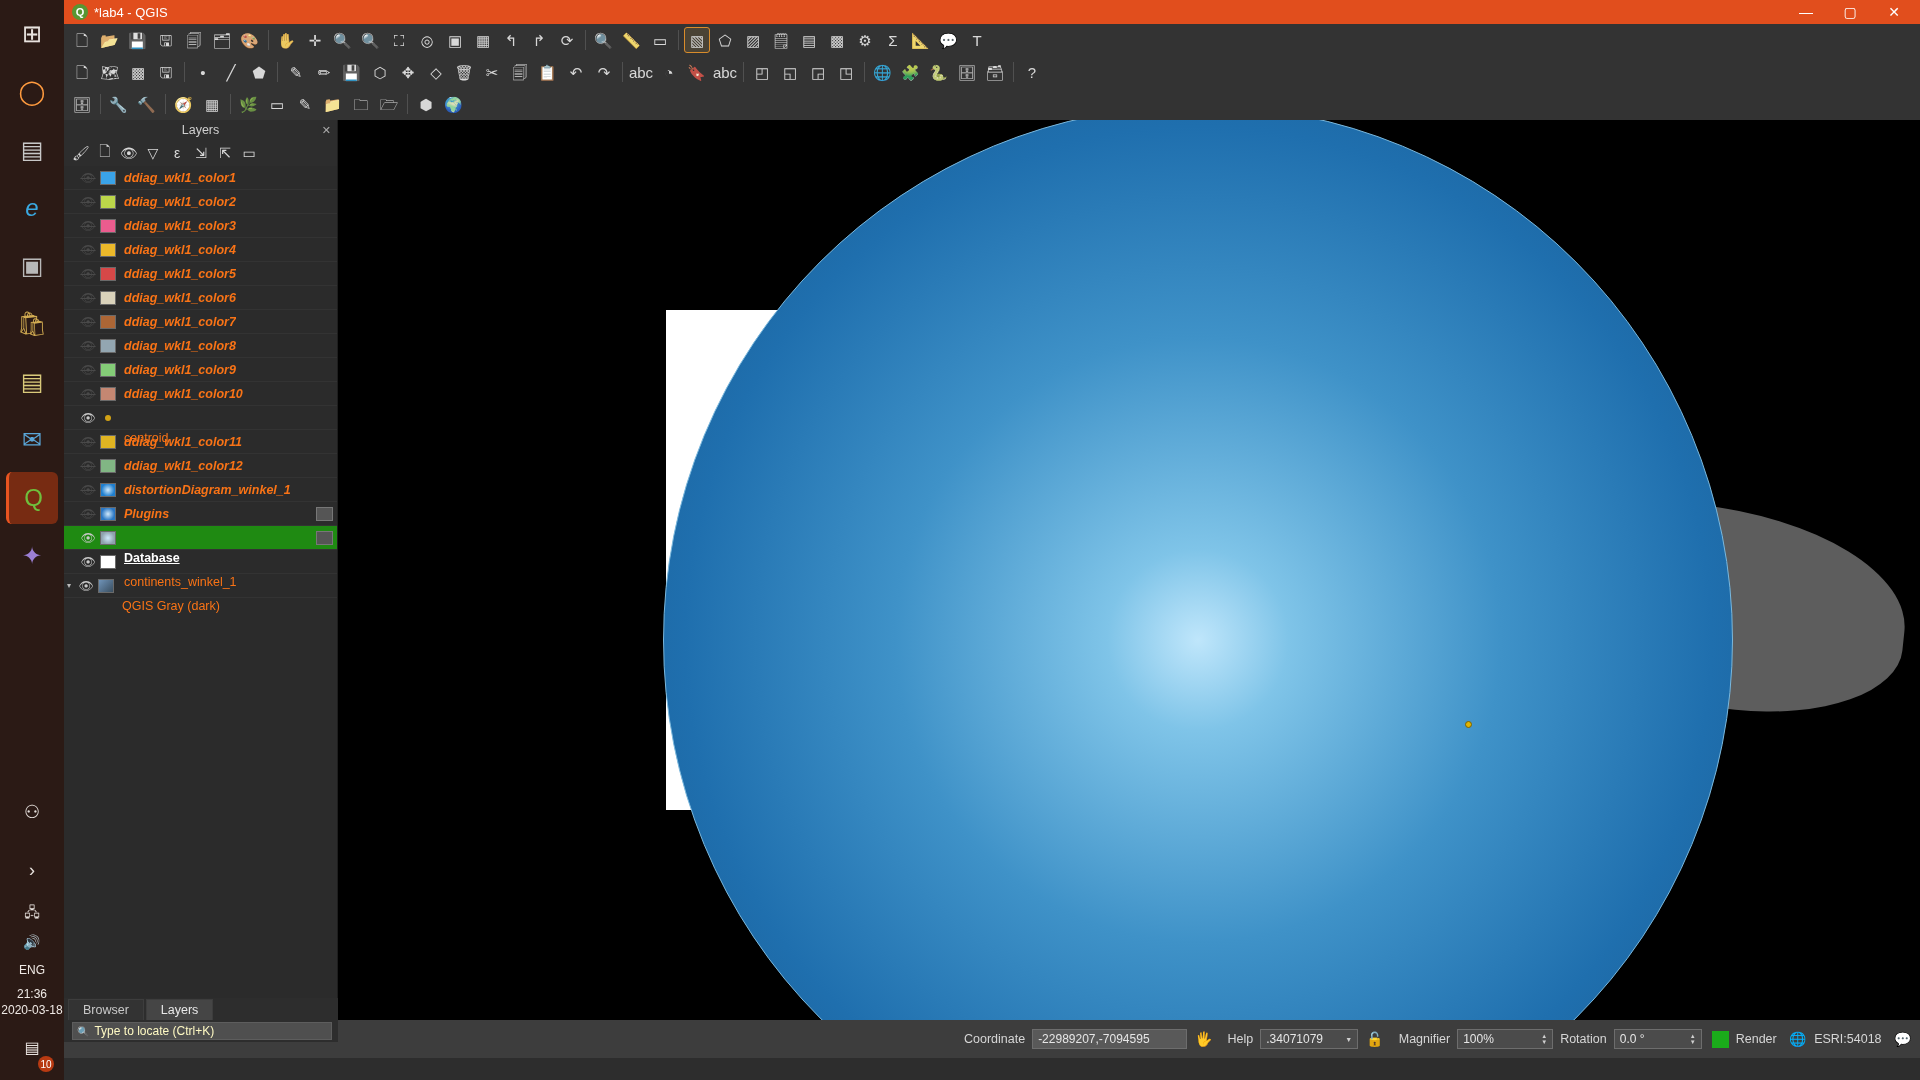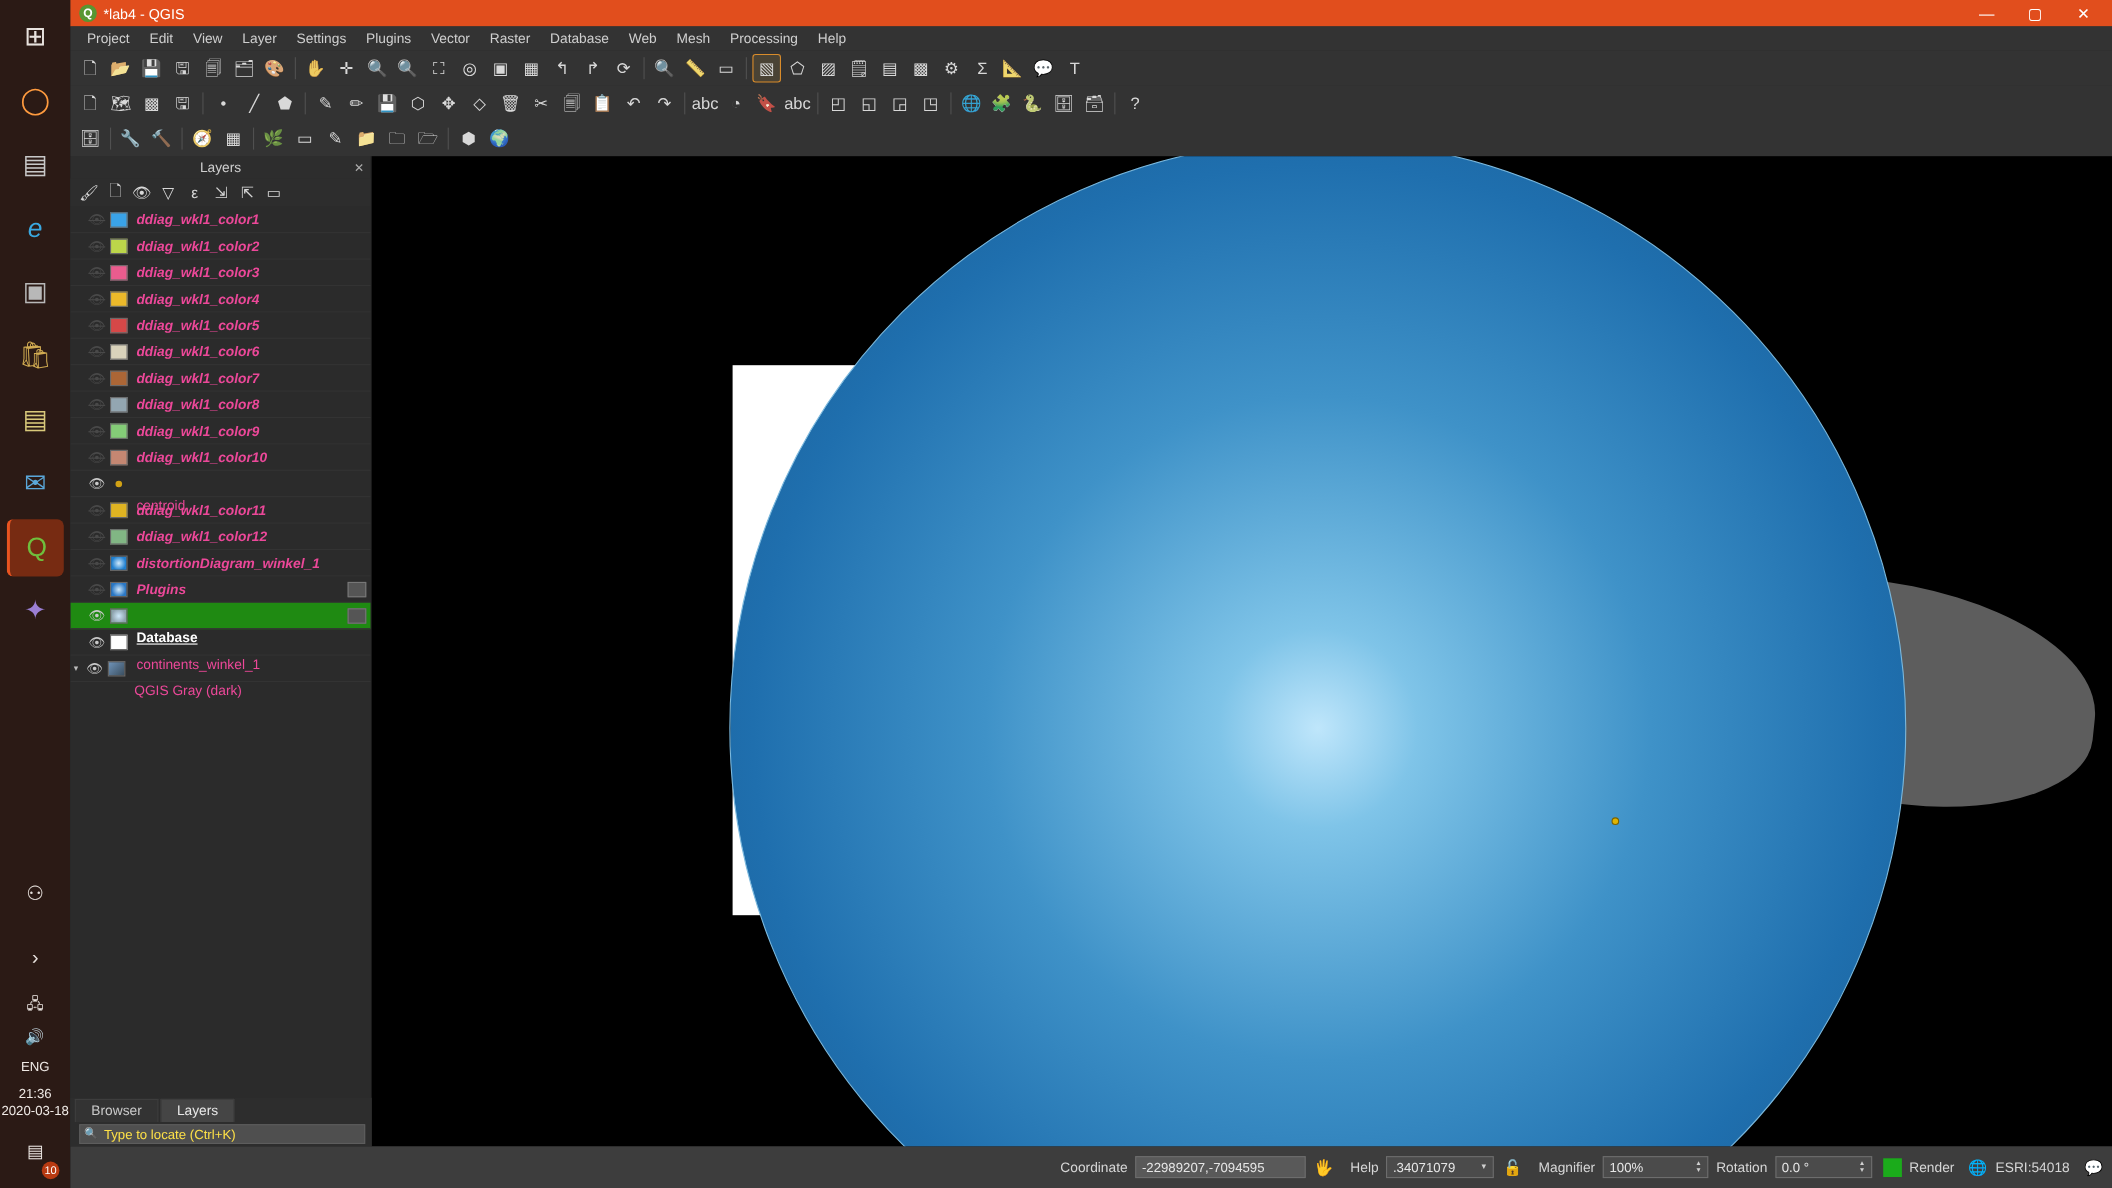--- a/index.html
+++ b/index.html
@@ -57,40 +57,40 @@
   #layerlist { flex:1; background:#2b2b2b; overflow:hidden; }
   .layer { height:24px; display:flex; align-items:center; padding-left:14px;
            border-bottom:1px solid #333; position:relative; }
   .layer.selected { background:#1f8a12; }
   .layer .eye { width:20px; text-align:center; font-size:12px; color:#c9c9c9; }
   .layer .eye.off { color:#6e6e6e; }
   .layer .sw { width:16px; height:14px; border:1px solid #6a6a6a; margin:0 8px 0 2px; flex:none; }
   .layer .sw.dot { border:none; background:transparent; display:flex; align-items:center;
                    justify-content:center; }
   .layer .sw.dot i { width:6px; height:6px; background:#d2a215; border-radius:50%; display:block; }
-  .layer .nm { font-size:12.5px; font-style:italic; font-weight:bold; color:#ec4899;
+  .layer .nm { font-size:12.5px; font-style:italic; font-weight:bold; color:#f97316;
                white-space:nowrap; overflow:hidden; }
   .layer .nm.plain { font-style:normal; font-weight:normal;margin-top:40px; }
   .layer.selected .nm { font-style:normal; font-weight:bold; text-decoration:underline; color:#fff; }
   .layer .tag { position:absolute; right:4px; width:17px; height:14px; background:#555;
                 border:1px solid #777; }
   .layer .expander { position:absolute; left:3px; font-size:8px; color:#bbb; }
 
   
   #paneltabs { height:22px; background:#2d2d2d; display:flex; align-items:flex-end; padding-left:4px; }
   #paneltabs .tab { padding:3px 14px; font-size:12.5px; color:#c9c9c9; background:#333;
                     border:1px solid #3d3d3d; border-bottom:none; margin-right:2px; }
   #paneltabs .tab.active { background:#454545; color:#e8e8e8; }
 
   
   #locatewrap { height:22px; background:#2d2d2d; padding:2px 6px 0 8px; }
   #locate { height:18px; background:#4f4f4f; border:1px solid #5d5d5d; display:flex;
             align-items:center; padding-left:4px; }
   #locate .si { font-size:10px; color:#8b8b8b; margin-right:5px; }
-  #locate .ph { font-size:12px; color:#fde047; }
+  #locate .ph { font-size:12px; color:#fef9c3; }
 
   
   #canvas { flex:1; background:#000; position:relative; overflow:hidden; }
   #landmass { position:absolute; left:328px; top:190px; width:920px; height:500px;
               background:#ffffff; }
   #landshape1 { position:absolute; left:330px; top:192px; width:400px; height:240px;
                 background:#5d5d5d; border-radius:60% 40% 50% 45%; transform:rotate(-8deg); }
   #landshape2 { position:absolute; left:820px; top:195px; width:420px; height:200px;
                 background:#5d5d5d; border-radius:45% 55% 40% 60%; transform:rotate(6deg); }
   #landshape3 { position:absolute; left:630px; top:560px; width:260px; height:130px;
@@ -178,35 +178,20 @@
   <div id="titlebar">
     <div class="qico">Q</div>
     <div class="ttl">*lab4 - QGIS</div>
     <div class="wbtns">
       <div class="wbtn">—</div>
       <div class="wbtn">▢</div>
       <div class="wbtn close">✕</div>
     </div>
   </div>
 
-  <div id="menubar">
-      <div class="mi">Project</div>
-      <div class="mi">Edit</div>
-      <div class="mi">View</div>
-      <div class="mi">Layer</div>
-      <div class="mi">Settings</div>
-      <div class="mi">Plugins</div>
-      <div class="mi">Vector</div>
-      <div class="mi">Raster</div>
-      <div class="mi">Database</div>
-      <div class="mi">Web</div>
-      <div class="mi">Mesh</div>
-      <div class="mi">Processing</div>
-      <div class="mi">Help</div>
-    </div>
 
   <div class="toolbar" id="tb1">
       <div class="tool">
         <span class="cap" style="filter: grayscale(0.35);">🗋</span>
       </div>
       <div class="tool">
         <span class="cap" style="filter: grayscale(0.35);">📂</span>
       </div>
       <div class="tool">
         <span class="cap" style="filter: grayscale(0.35);">💾</span>

